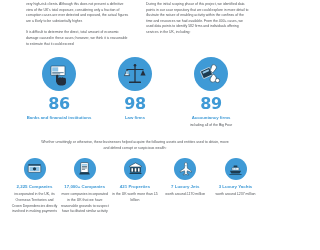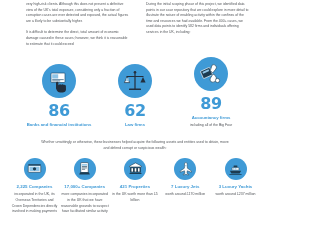--- a/index.html
+++ b/index.html
@@ -44,21 +44,20 @@
   .col p.first-partial {
     margin-top: 0;
   }
 
   
   .big-stats {
     display: flex;
     justify-content: space-between;
     padding: 4px 24px 0 24px;
     box-sizing: border-box;
-    align-items: flex-end;
   }
   .big-stat {
     width: 70px;
     text-align: center;
   }
   .circle-lg {
     width: 34px;
     height: 34px;
     border-radius: 50%;
     background: #3f9ad6;
@@ -175,21 +174,21 @@
           <rect x="11.4" y="3" width="1.2" height="17" fill="#232f3e"></rect>
           <rect x="6" y="19.4" width="12" height="1.5" rx="0.5" fill="#232f3e"></rect>
           <rect x="3.5" y="7" width="17" height="1" fill="#232f3e"></rect>
           <circle cx="12" cy="3.3" r="1.3" fill="#232f3e"></circle>
           <path d="M4 8 L1.4 13.6 L6.6 13.6 Z" fill="#ffffff" stroke="#232f3e" stroke-width="0.7"></path>
           <path d="M20 8 L17.4 13.6 L22.6 13.6 Z" fill="#232f3e"></path>
           <rect x="3.2" y="9.2" width="2.6" height="3" fill="#8fc4e6"></rect>
           <line x1="4" y1="8" x2="4" y2="7.5" stroke="#232f3e" stroke-width="0.6"></line>
         </svg>
       </div>
-      <div class="big-num">62</div>
+      <div class="big-num">98</div>
       <div class="big-label">Law firms</div>
     </div>
 
     <div class="big-stat">
       <div class="circle-lg">
         <svg width="24" height="24" viewBox="0 0 24 24">
           <rect x="2.5" y="7" width="10" height="8" rx="0.6" transform="rotate(-24 7.5 11)" fill="#1c3c52" stroke="#ffffff" stroke-width="0.6"></rect>
           <rect x="4.2" y="8.4" width="6.6" height="2" transform="rotate(-24 7.5 11)" fill="#8fc4e6"></rect>
           <path d="M13 3.2 q2-1.4 3.6 0.3 q1.6 1.7 0.3 3.5 L13.6 11 L11.4 8.4 Z" fill="#ffffff" stroke="#1c3c52" stroke-width="0.6"></path>
           <path d="M14 12 q2.6 1 3.2 3.4 q0.6 2.4-1 4 q-2.3 1.6-4.4 0.2 q-1.3-1.6-0.4-3.4 z" fill="#ffffff" stroke="#1c3c52" stroke-width="0.6"></path>

